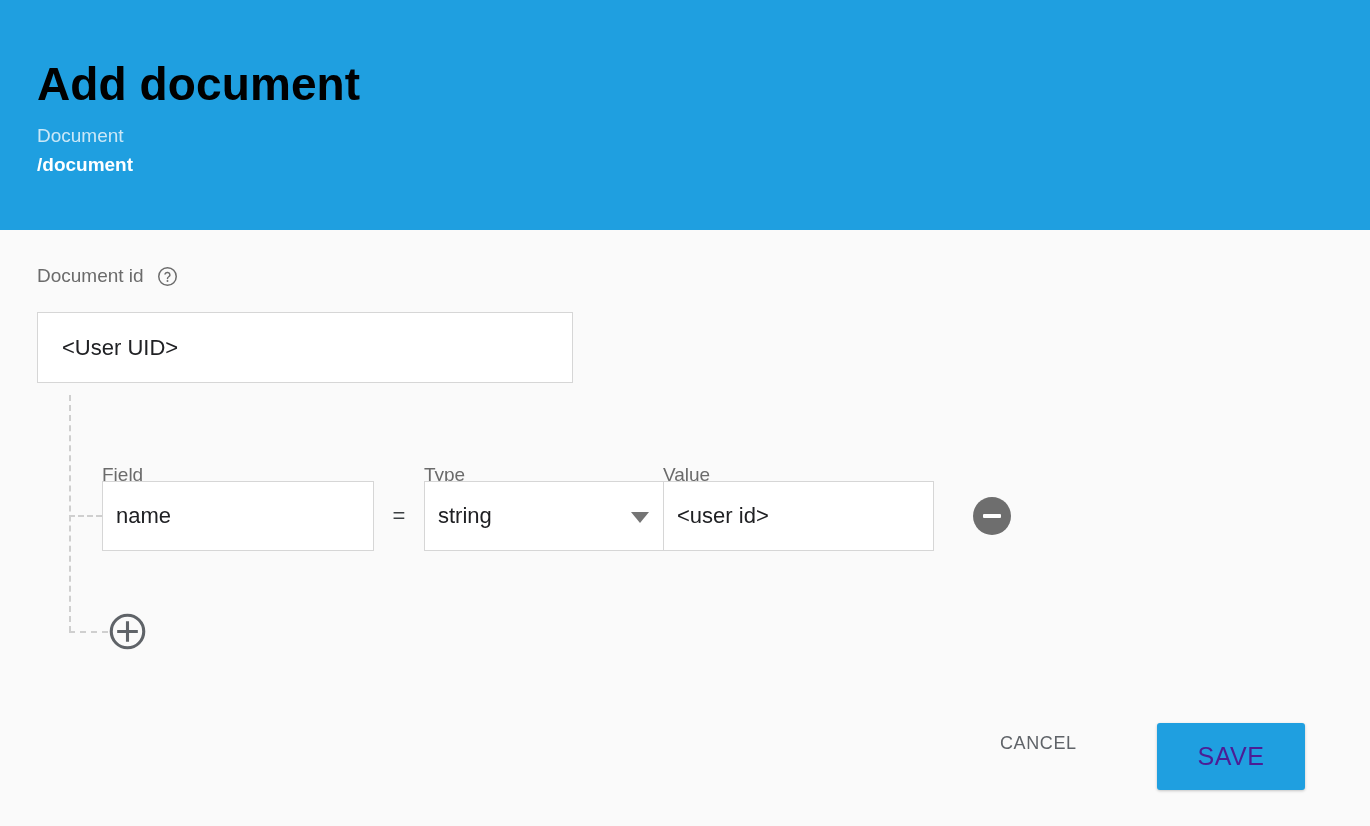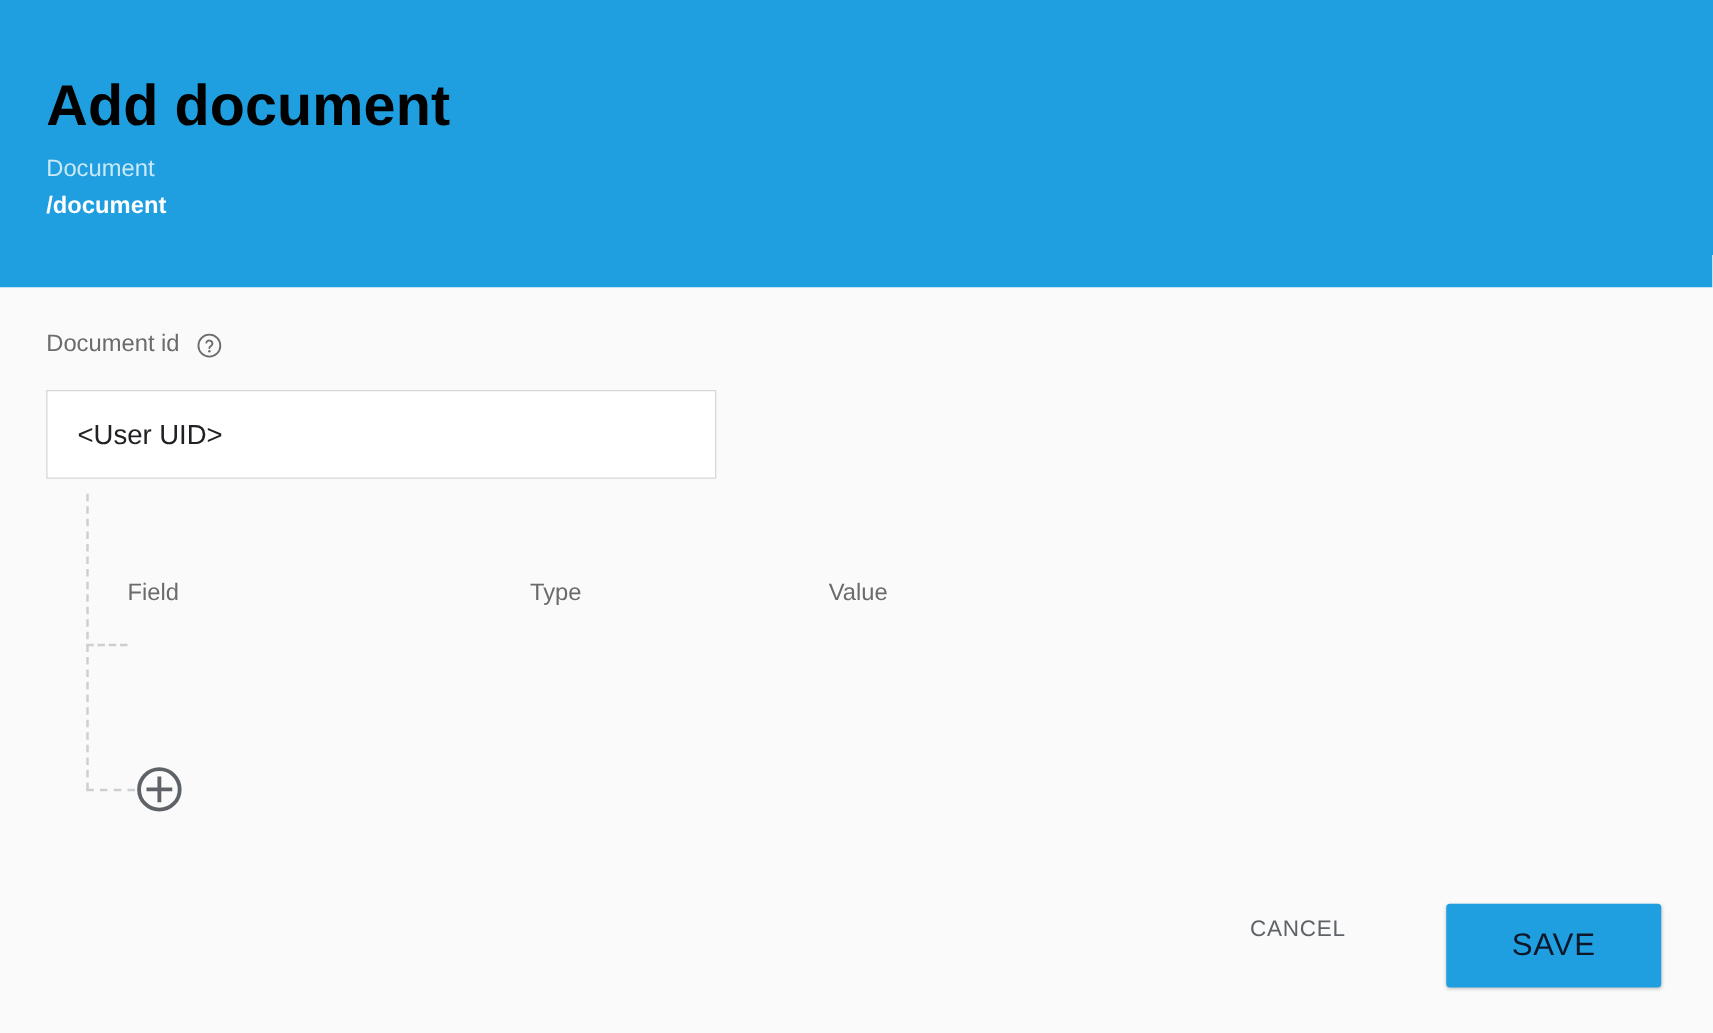--- a/index.html
+++ b/index.html
@@ -215,29 +215,29 @@
     padding: 0;
     font-family: "Liberation Sans", sans-serif;
     font-size: 18px;
     letter-spacing: 0.6px;
     color: #5f6368;
     cursor: pointer;
   }
   .save-button {
     position: absolute;
     left: 1157px; top: 723px;
-    width: 172px; height: 67px;
+    width: 148px; height: 67px;
     background: #1f9fe0;
     border: none;
     border-radius: 3px;
     box-shadow: 0 1px 3px rgba(0,0,0,0.22);
     font-family: "Liberation Sans", sans-serif;
     font-size: 25px;
     letter-spacing: 0.6px;
-    color: #0f172a;
+    color: #4c1d95;
     cursor: pointer;
   }
 </style>
 </head>
 <body>
 
 <div class="dialog-header">
   <div class="dialog-title">Add document</div>
   <div class="location-label">Document</div>
   <div class="location-path">/document</div>
@@ -259,20 +259,36 @@
   <input class="docid-input" type="text" value="&lt;User UID&gt;" style="">
 
   <div class="tree-vline"></div>
   <div class="tree-branch-row"></div>
   <div class="tree-branch-add"></div>
 
   <div class="col-header field">Field</div>
   <div class="col-header type">Type</div>
   <div class="col-header value">Value</div>
 
+  <div class="field-row">
+    <input class="field-input" type="text" value="name" style="">
+
+    <span class="equals-sign">=</span>
+
+    <div class="type-select-wrap">
+      <span class="type-select-text">string</span>
+      <span class="caret-icon"></span>
+    </div>
+
+    <input class="value-input" type="text" value="&lt;user id&gt;" style="">
+
+    <button class="remove-button">
+      <span class="dash"></span>
+    </button>
+  </div>
 
   <button class="add-button">
     <svg width="39" height="39" viewBox="0 0 24 24" aria-hidden="true">
       <circle cx="12" cy="12" r="10" fill="none" stroke="#5f6368" stroke-width="1.9"></circle>
       <path d="M12 6.6v10.8M6.6 12h10.8" stroke="#5f6368" stroke-width="1.9" stroke-linecap="square"></path>
     </svg>
   </button>
 
 </div>
 

